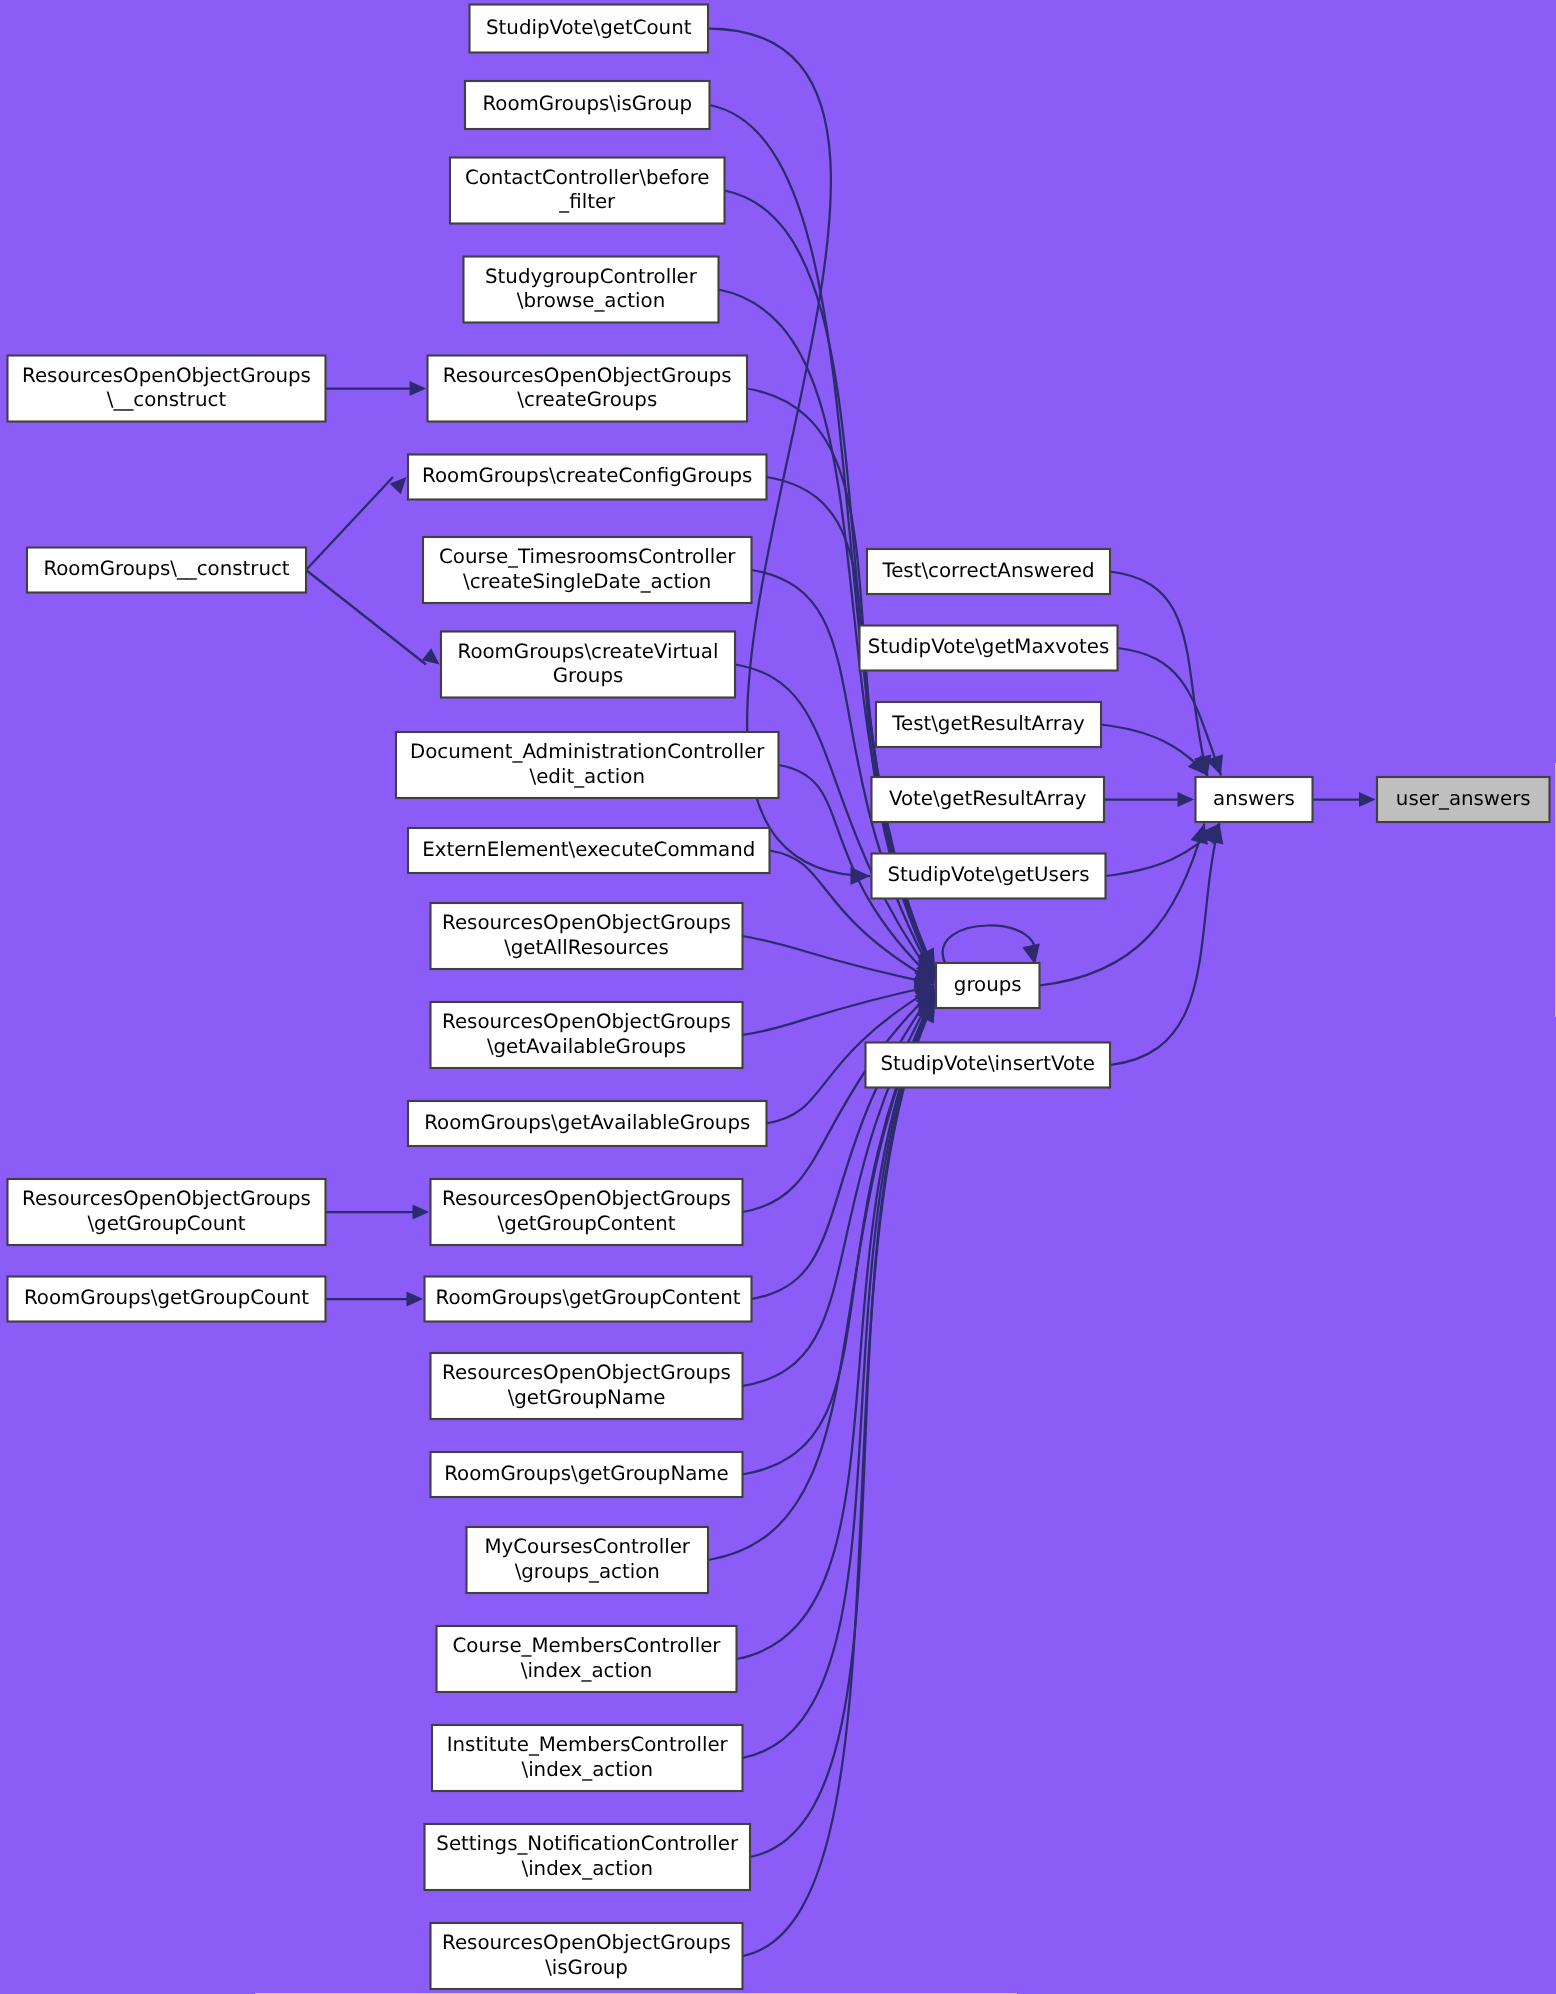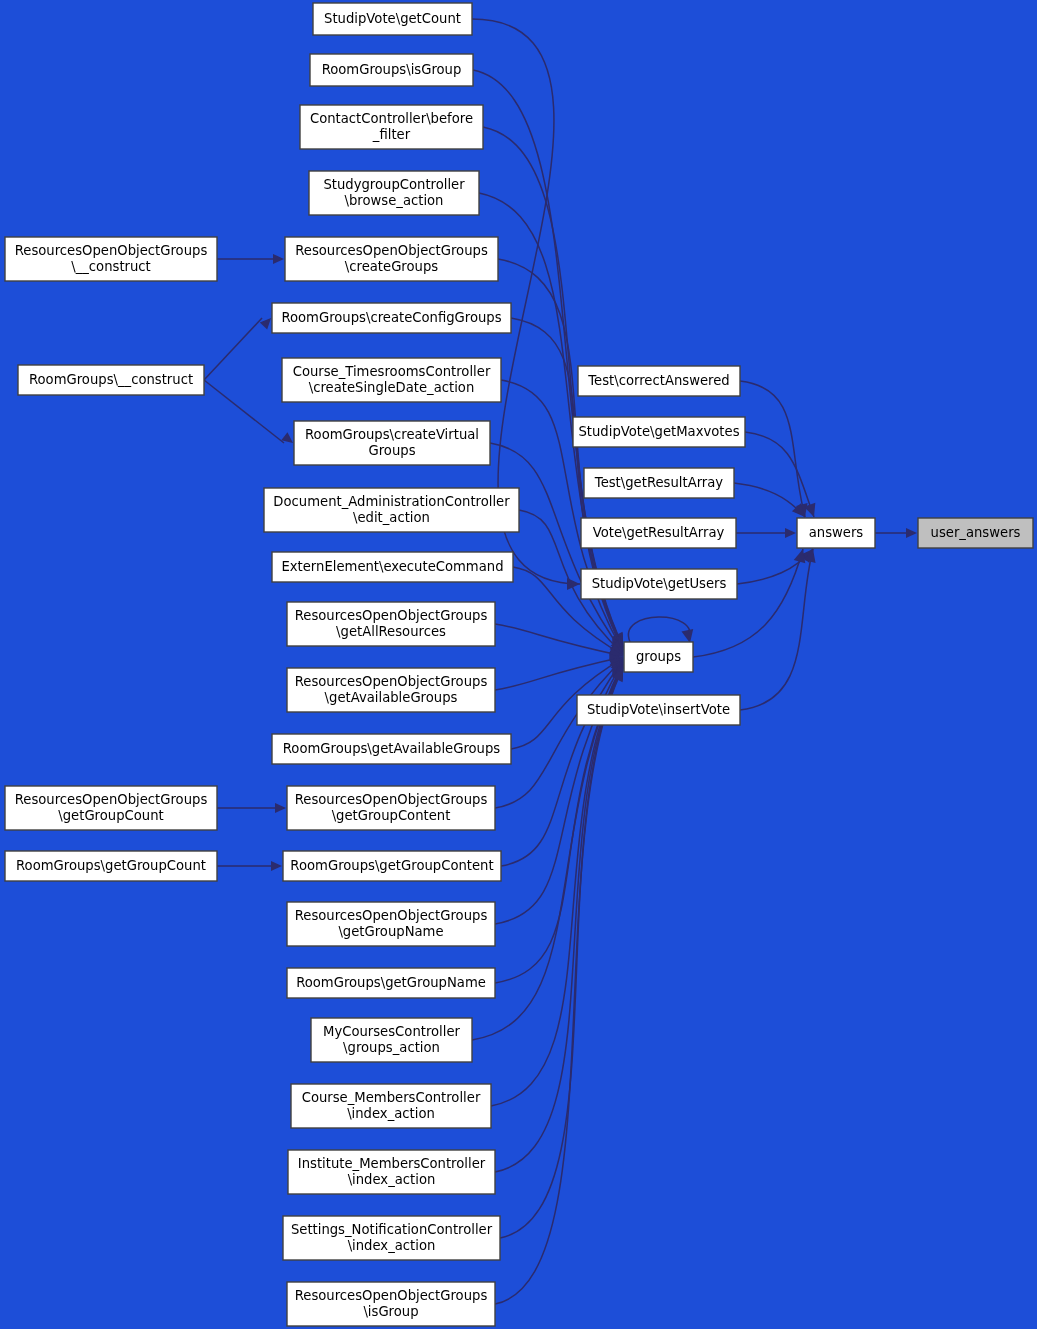--- a/index.html
+++ b/index.html
@@ -4,21 +4,21 @@
 <style>
   html, body {
     margin: 0;
     padding: 0;
     background: #ffffff;
   }
   #graph-root {
     position: relative;
     width: 1037px;
     height: 1329px;
-    background: #1d4ed8;
+    background: #8b5cf6;
     font-family: "DejaVu Sans", sans-serif;
     overflow: hidden;
   }
   svg.graph-canvas {
     position: absolute;
     left: 0;
     top: 0;
     width: 1037px;
     height: 1329px;
   }

